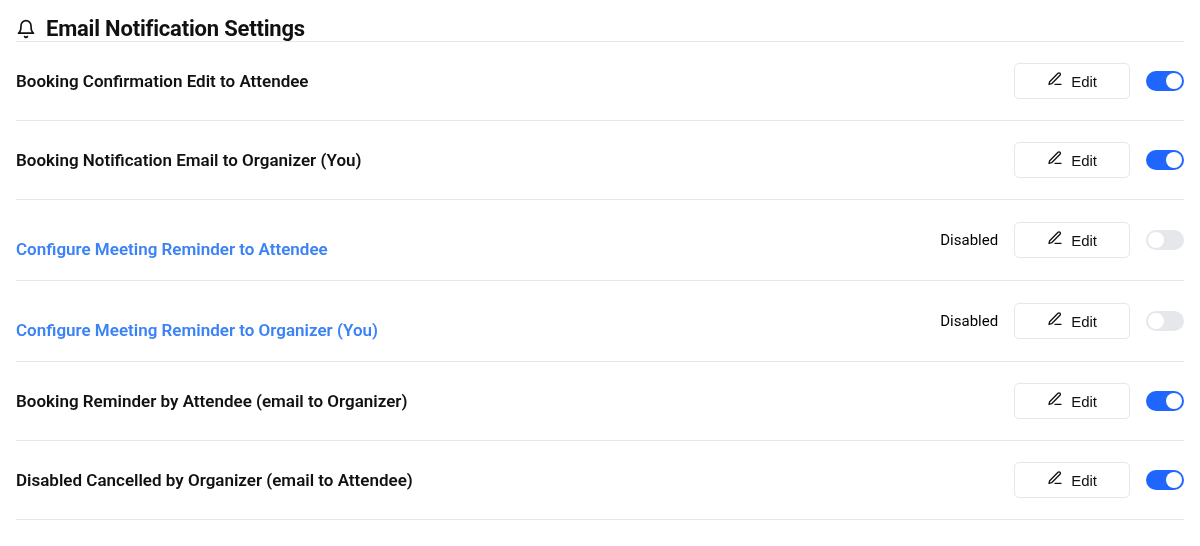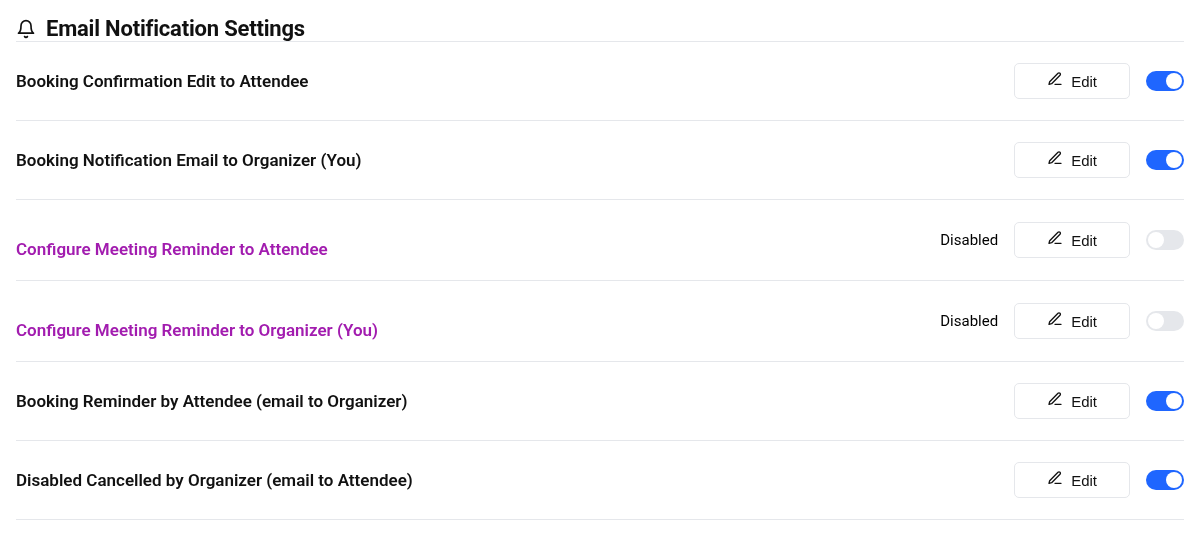--- a/index.html
+++ b/index.html
@@ -42,21 +42,21 @@
     padding: 21px 0 21px 0;
     border-bottom: 1px solid #e5e7eb;
     gap: 20px;
   }
   .row-title {
     font-size: 17px;
     font-weight: 600;
     color: #111;
   }
   .row.muted .row-title {
-    color: #a21caf;
+    color: #3b82f6;
     font-weight: 600;
     margin-top: 18px;
   }
   .row-right {
     display: flex;
     align-items: center;
     gap: 16px;
   }
   .status-disabled {
     color: #000000;

